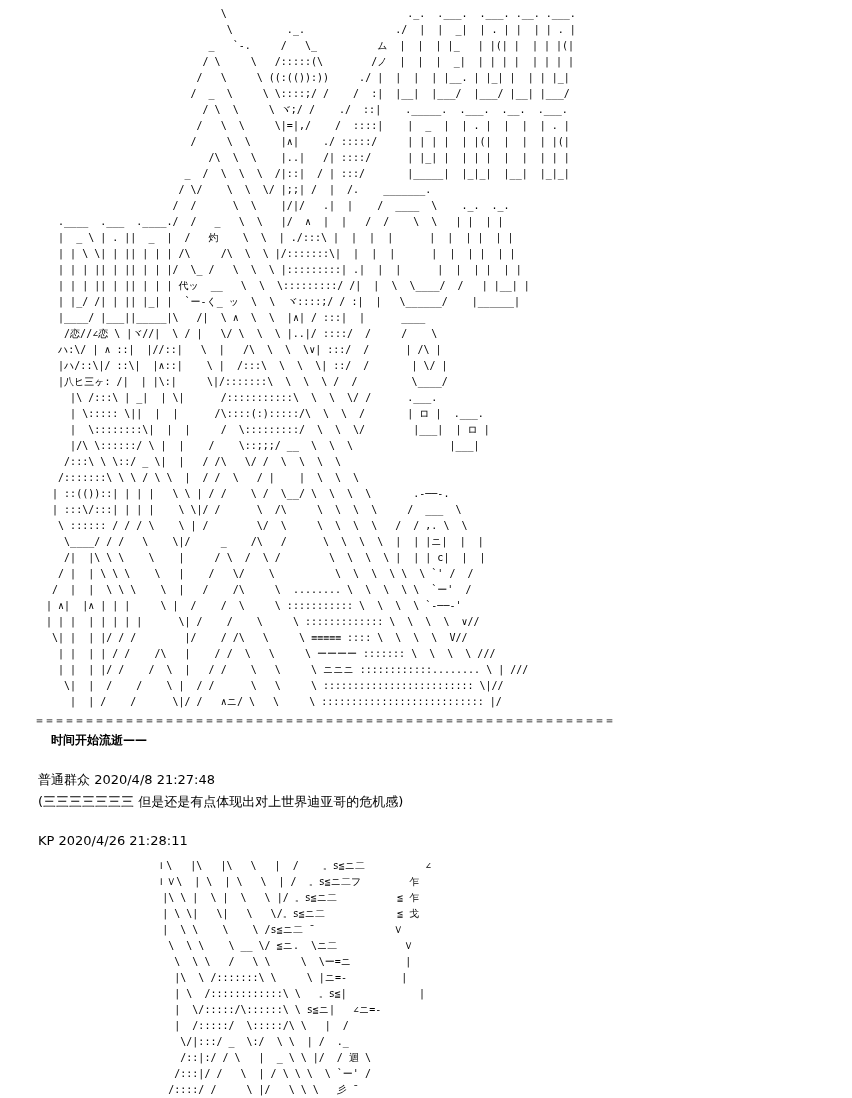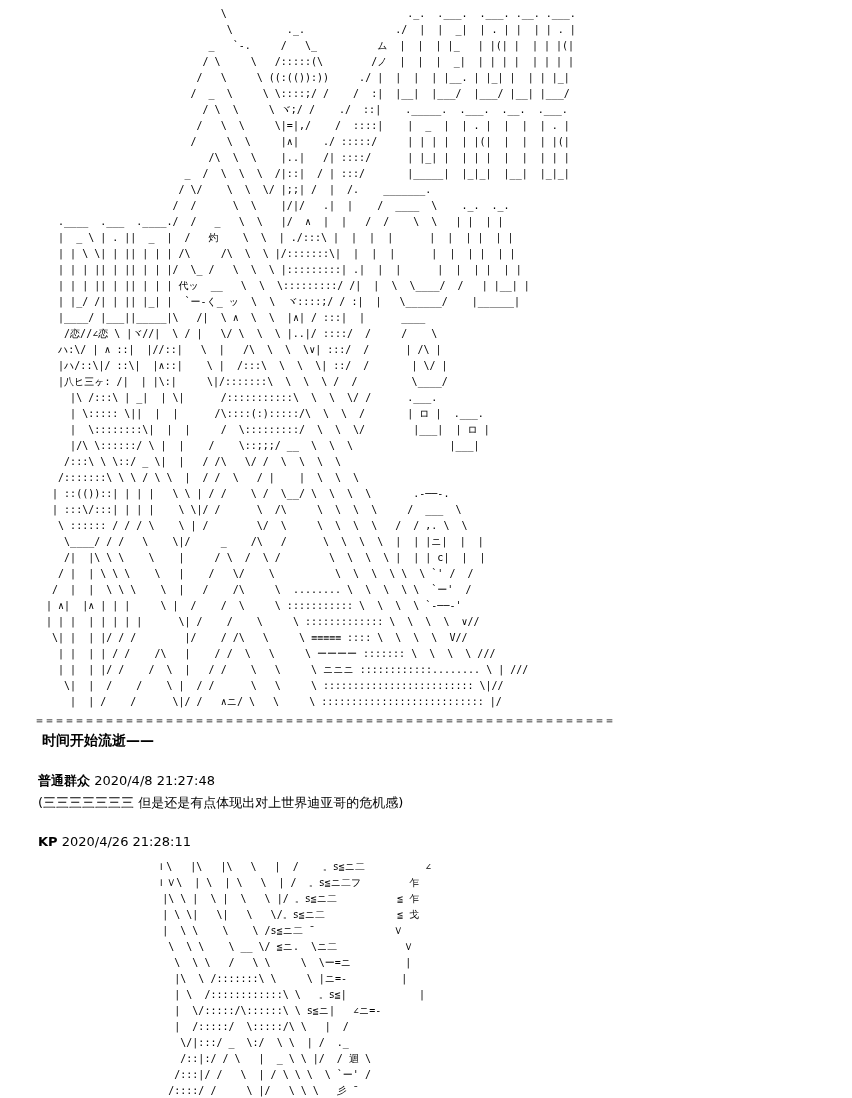--- a/index.html
+++ b/index.html
@@ -31,33 +31,33 @@
   .sep {
     font-family: "DejaVu Sans Mono", "Liberation Mono", monospace;
     font-size: 11px;
     line-height: 10px;
     white-space: nowrap;
     overflow: hidden;
     letter-spacing: -1px;
     margin: 6px 0 4px 0;
   }
   .narration {
-    font-size: 14px;
+    font-size: 12px;
     font-weight: bold;
-    margin: 6px 0 0 8px;
+    margin: 6px 0 0 17px;
   }
   .post {
     margin: 22px 0 0 4px;
   }
   .post .meta {
     margin: 0;
     font-size: 13px;
   }
   .post .meta .author {
-    font-weight: bold;
+    font-weight: normal;
   }
   .post .content {
     margin: 4px 0 0 0;
     font-size: 13px;
   }
   .closing {
     font-size: 13px;
     font-weight: bold;
     margin: 4px 0 0 4px;
     padding-left: 48px;

